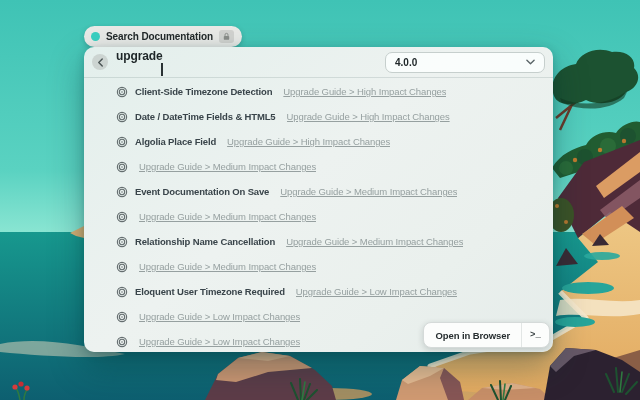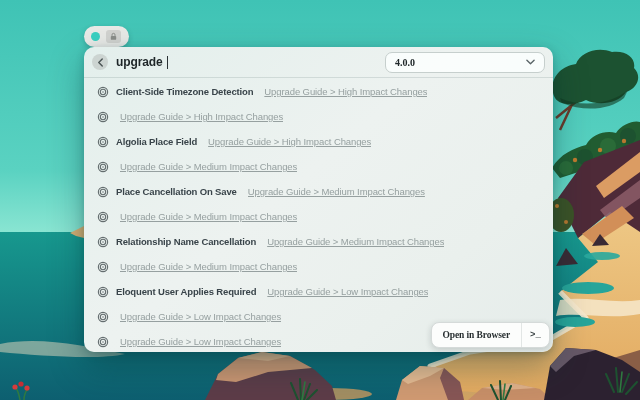--- a/index.html
+++ b/index.html
@@ -31,52 +31,52 @@
     display:flex;flex-direction:column;
   }
   .search-row{
     height:30px;flex:0 0 30px;display:flex;align-items:center;
     padding:0 8px;gap:8px;border-bottom:1px solid rgba(50,75,75,.14);
   }
   .back-btn{
     width:16px;height:16px;border-radius:50%;background:#ccd4d1;
     display:flex;align-items:center;justify-content:center;flex:0 0 auto;cursor:pointer;
   }
-  .query-wrap{display:flex;align-items:flex-end;}
+  .query-wrap{display:flex;align-items:flex-end;flex-direction:column;}
   .query-text{font-size:12px;font-weight:600;color:#1e2628;letter-spacing:-.1px;}
   .caret{display:inline-block;width:1.5px;height:13px;background:#2a3234;margin-left:4px;}
   .version-select{
     margin-left:auto;width:160px;height:21px;box-sizing:border-box;
     display:flex;align-items:center;justify-content:space-between;
     padding:0 9px;border-radius:7px;background:rgba(252,255,254,.85);
-    border:1px solid #c6cfcd;cursor:pointer;font-family:Liberation Serif, serif;
+    border:1px solid #c6cfcd;cursor:pointer;
   }
   .version-label{font-size:10px;font-weight:600;color:#20282a;}
 
   
-  .results{flex:1;display:flex;flex-direction:column;overflow:hidden;padding-top:1px;}
+  .results{flex:1;display:flex;flex-direction:column;overflow:hidden;padding-top:1px;padding-left:19px;}
   .row{
     height:25px;flex:0 0 25px;display:flex;align-items:center;
     padding:0 8px 0 13px;gap:7px;white-space:nowrap;overflow:hidden;cursor:pointer;
   }
   .row-icon{flex:0 0 auto;display:flex;align-items:center;opacity:.85;}
   .row-title{font-size:9.5px;font-weight:700;color:#39444a;letter-spacing:-.15px;flex:0 0 auto;}
   .row-path{font-size:9.5px;color:#96a0a0;margin-left:4px;overflow:hidden;text-overflow:ellipsis;letter-spacing:-.1px;text-decoration:underline;}
 
   
   .footer-actions{
     position:absolute;right:3px;bottom:4px;height:24px;
     display:flex;align-items:stretch;background:#fcfdfc;
     border:1px solid #d5dad9;border-radius:8px;overflow:hidden;
     box-shadow:0 2px 6px rgba(20,40,40,.18);
   }
   .open-browser-btn{
     display:flex;align-items:center;padding:0 11px;
     font-size:9.5px;font-weight:700;color:#272e30;background:transparent;border:none;cursor:pointer;
-    font-family:Liberation Serif, serif;letter-spacing:-.1px;
+    font-family:Liberation Sans, sans-serif;letter-spacing:-.1px;
   }
   .footer-divider{width:1px;background:#e2e6e5;}
   .terminal-btn{
     width:27px;display:flex;align-items:center;justify-content:center;
     font-family:"Liberation Mono", monospace;font-size:9px;font-weight:700;color:#3a4244;
     background:transparent;border:none;cursor:pointer;
   }
 </style>
 </head>
 <body>
@@ -158,20 +158,21 @@
   <g>
     <path d="M20,400 C19,394 18,391 16,388 M24,400 C24,394 26,391 28,389" stroke="#2f7a40" stroke-width="1.5" fill="none"></path>
     <circle cx="15" cy="387" r="2.6" fill="#d63b3b"></circle>
     <circle cx="21" cy="384" r="2.6" fill="#c52f35"></circle>
     <circle cx="27" cy="388" r="2.6" fill="#d63b3b"></circle>
   </g>
 </svg>
 
 <div class="tab-pill">
   <span class="tab-dot"></span>
+  <span class="tab-label">Search Documentation</span>
   <span class="tab-lock">
     <svg width="9" height="9" viewBox="0 0 12 12">
       <rect x="2.4" y="5.2" width="7.2" height="5.2" rx="1.2" fill="#8a8d89"></rect>
       <path d="M4 5.2 V3.8 a2 2 0 0 1 4 0 V5.2" stroke="#8a8d89" fill="none" stroke-width="1.3"></path>
     </svg>
   </span>
 </div>
 
 <div class="panel">
 
@@ -207,20 +208,21 @@
   </div>
 
   <div class="row">
     <span class="row-icon">
       <svg width="12" height="12" viewBox="0 0 16 16" fill="none" stroke="#4e585a" stroke-width="1.5">
         <circle cx="8" cy="8" r="6.2"></circle>
         <circle cx="8" cy="8" r="3.6"></circle>
         <circle cx="8" cy="8" r="1" fill="#4e585a" stroke="none"></circle>
       </svg>
     </span>
+    <span class="row-title">Date / DateTime Fields &amp; HTML5</span>
     <span class="row-path">Upgrade Guide &gt; High Impact Changes</span>
   </div>
 
   <div class="row">
     <span class="row-icon">
       <svg width="12" height="12" viewBox="0 0 16 16" fill="none" stroke="#4e585a" stroke-width="1.5">
         <circle cx="8" cy="8" r="6.2"></circle>
         <circle cx="8" cy="8" r="3.6"></circle>
         <circle cx="8" cy="8" r="1" fill="#4e585a" stroke="none"></circle>
       </svg>
@@ -241,21 +243,21 @@
   </div>
 
   <div class="row">
     <span class="row-icon">
       <svg width="12" height="12" viewBox="0 0 16 16" fill="none" stroke="#4e585a" stroke-width="1.5">
         <circle cx="8" cy="8" r="6.2"></circle>
         <circle cx="8" cy="8" r="3.6"></circle>
         <circle cx="8" cy="8" r="1" fill="#4e585a" stroke="none"></circle>
       </svg>
     </span>
-    <span class="row-title">Place Cancellation On Save</span>
+    <span class="row-title">Event Documentation On Save</span>
     <span class="row-path">Upgrade Guide &gt; Medium Impact Changes</span>
   </div>
 
   <div class="row">
     <span class="row-icon">
       <svg width="12" height="12" viewBox="0 0 16 16" fill="none" stroke="#4e585a" stroke-width="1.5">
         <circle cx="8" cy="8" r="6.2"></circle>
         <circle cx="8" cy="8" r="3.6"></circle>
         <circle cx="8" cy="8" r="1" fill="#4e585a" stroke="none"></circle>
       </svg>
@@ -287,21 +289,21 @@
   </div>
 
   <div class="row">
     <span class="row-icon">
       <svg width="12" height="12" viewBox="0 0 16 16" fill="none" stroke="#4e585a" stroke-width="1.5">
         <circle cx="8" cy="8" r="6.2"></circle>
         <circle cx="8" cy="8" r="3.6"></circle>
         <circle cx="8" cy="8" r="1" fill="#4e585a" stroke="none"></circle>
       </svg>
     </span>
-    <span class="row-title">Eloquent User Applies Required</span>
+    <span class="row-title">Eloquent User Timezone Required</span>
     <span class="row-path">Upgrade Guide &gt; Low Impact Changes</span>
   </div>
 
   <div class="row">
     <span class="row-icon">
       <svg width="12" height="12" viewBox="0 0 16 16" fill="none" stroke="#4e585a" stroke-width="1.5">
         <circle cx="8" cy="8" r="6.2"></circle>
         <circle cx="8" cy="8" r="3.6"></circle>
         <circle cx="8" cy="8" r="1" fill="#4e585a" stroke="none"></circle>
       </svg>

